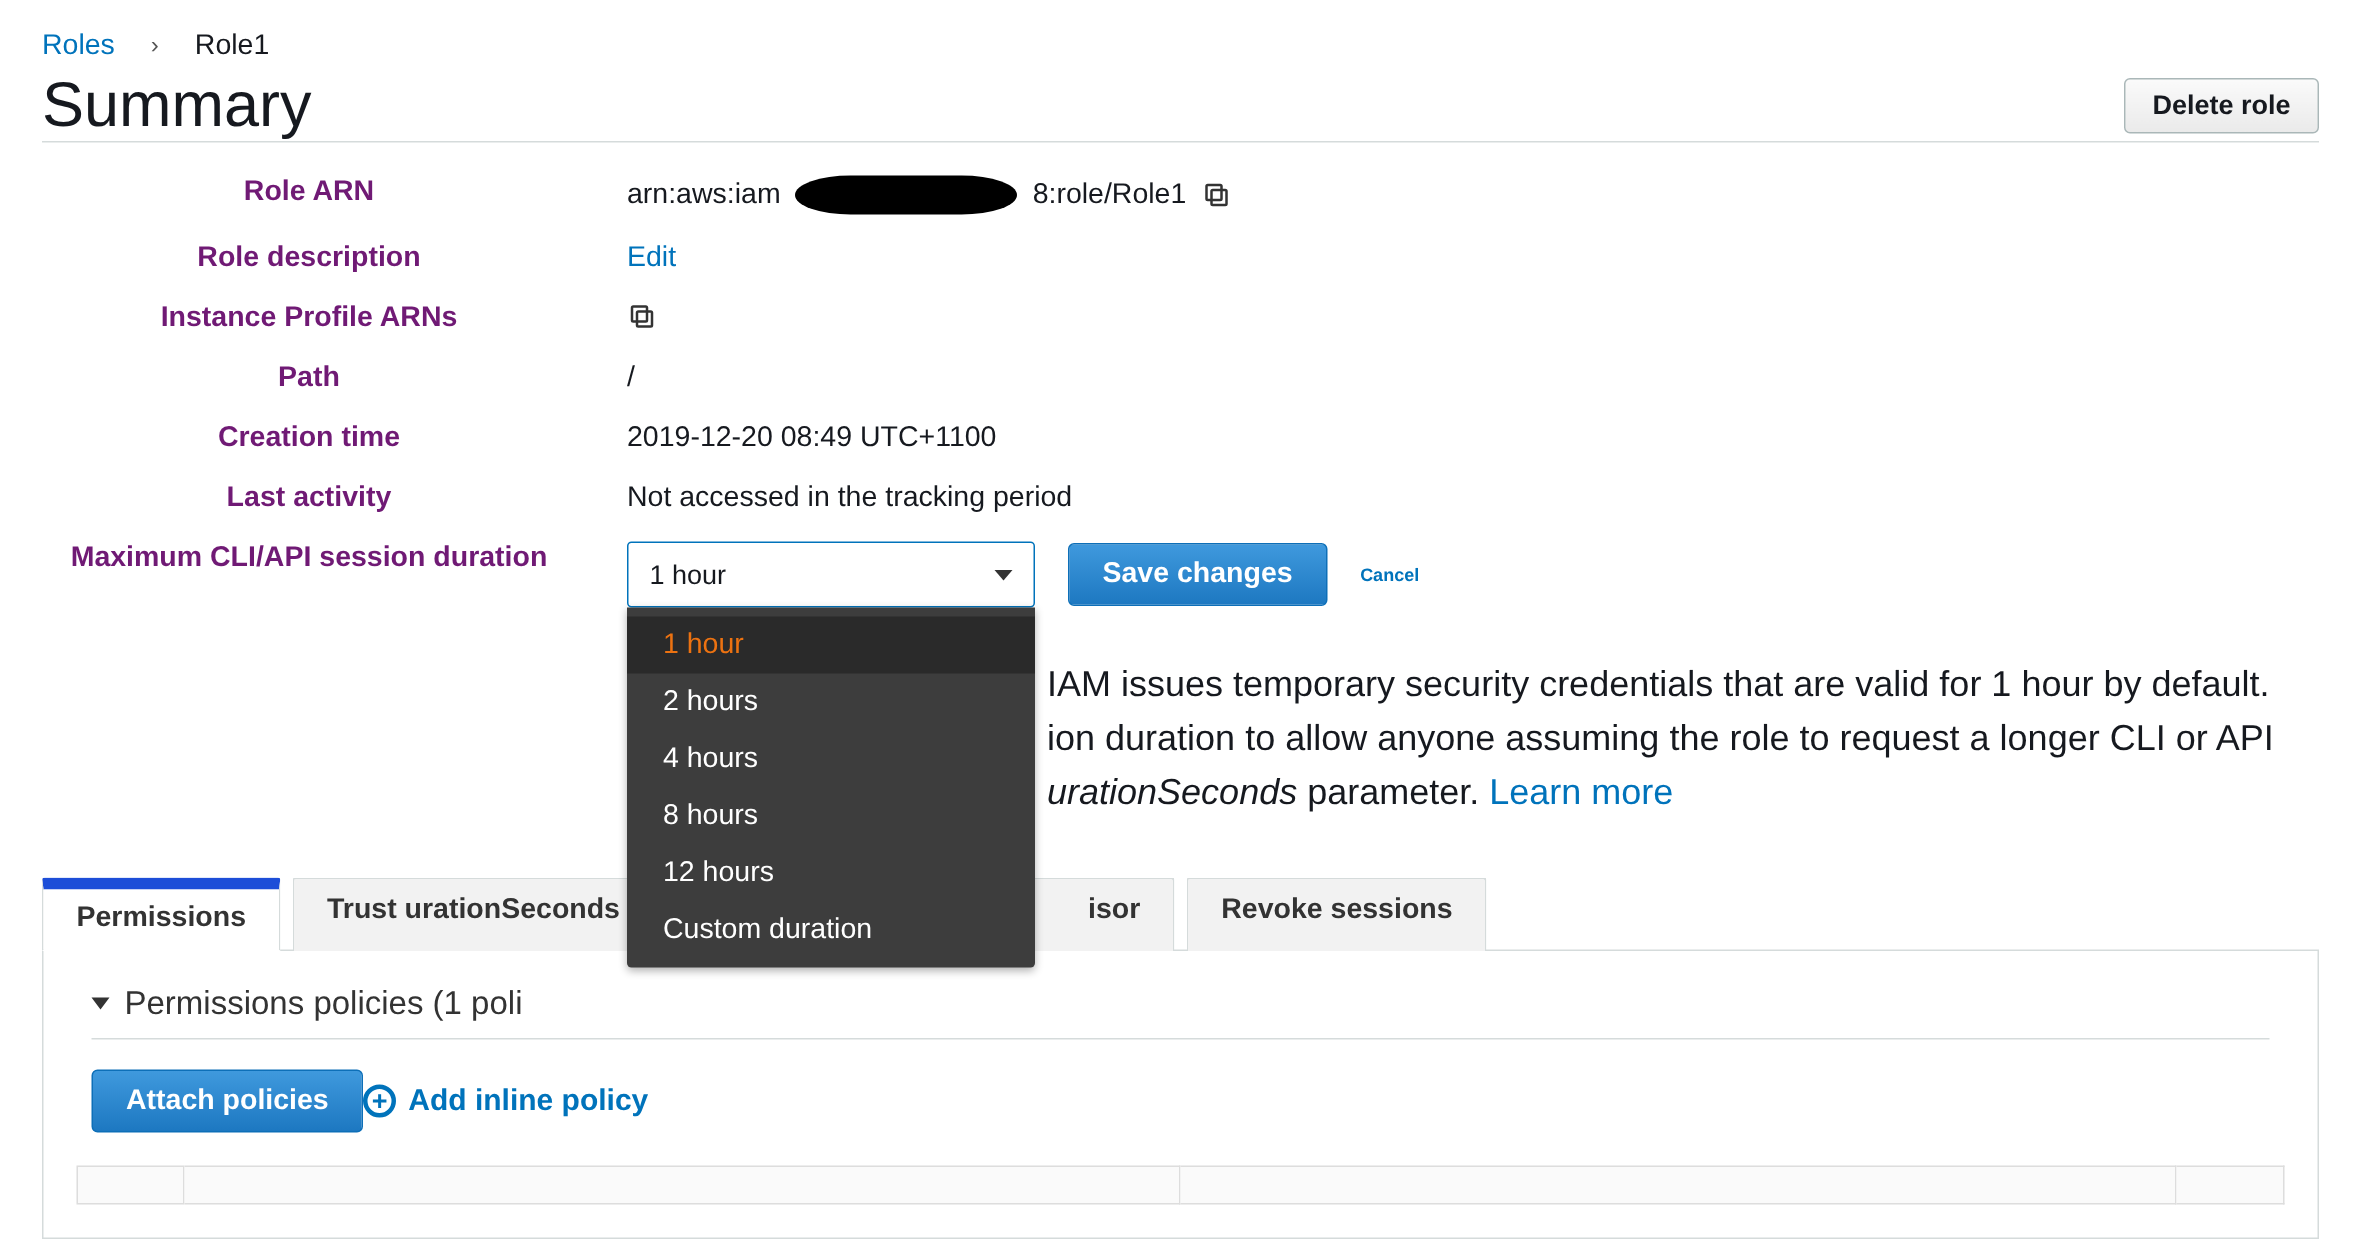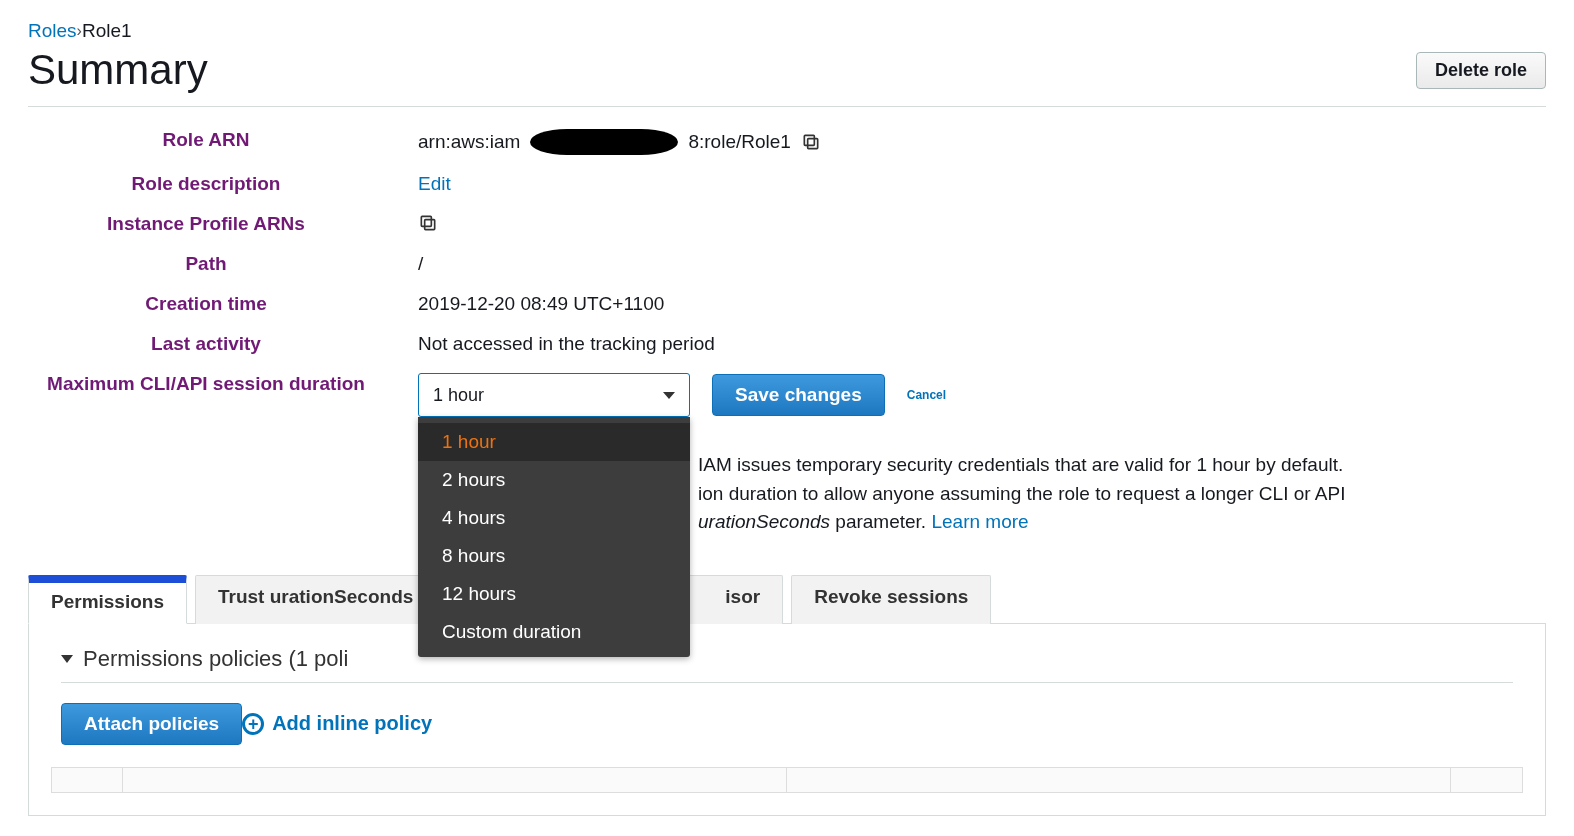--- a/index.html
+++ b/index.html
@@ -8,38 +8,37 @@
       background: #fff;
       color: #16191f;
       font-size: 15px;
       padding: 20px 28px;
     }
     a { color: #0073bb; text-decoration: none; cursor: pointer; }
 
     .breadcrumb {
       display: flex;
       align-items: center;
-      gap: 0;
+      gap: 24px;
       font-size: 19px;
       margin-bottom: 4px;
     }
     .breadcrumb .chevron {
       color: #555;
       font-size: 16px;
     }
     .breadcrumb .current {
       color: #16191f;
     }
 
     .title-row {
       display: flex;
       justify-content: space-between;
       align-items: center;
       border-bottom: 1px solid #d5dbdb;
-      padding-bottom: 12px;
       margin-bottom: 22px;
     }
     .page-title {
       font-size: 42px;
       font-weight: 400;
       color: #16191f;
     }
     .btn-default {
       background: linear-gradient(#fafafa, #eaeaea);
       border: 1px solid #aab7b8;
@@ -152,21 +151,21 @@
       font-size: 12px;
       font-weight: 700;
       cursor: pointer;
     }
 
     .session-row .details-value {
       gap: 22px;
     }
     .session-info {
       margin-top: 16px;
-      font-size: 19px;
+      font-size: 24px;
       line-height: 1.5;
       max-width: 1040px;
     }
     .session-info em { font-style: italic; }
 
     .tabs-row {
       display: flex;
       gap: 8px;
       margin-top: 38px;
       border-bottom: 1px solid #d5dbdb;

